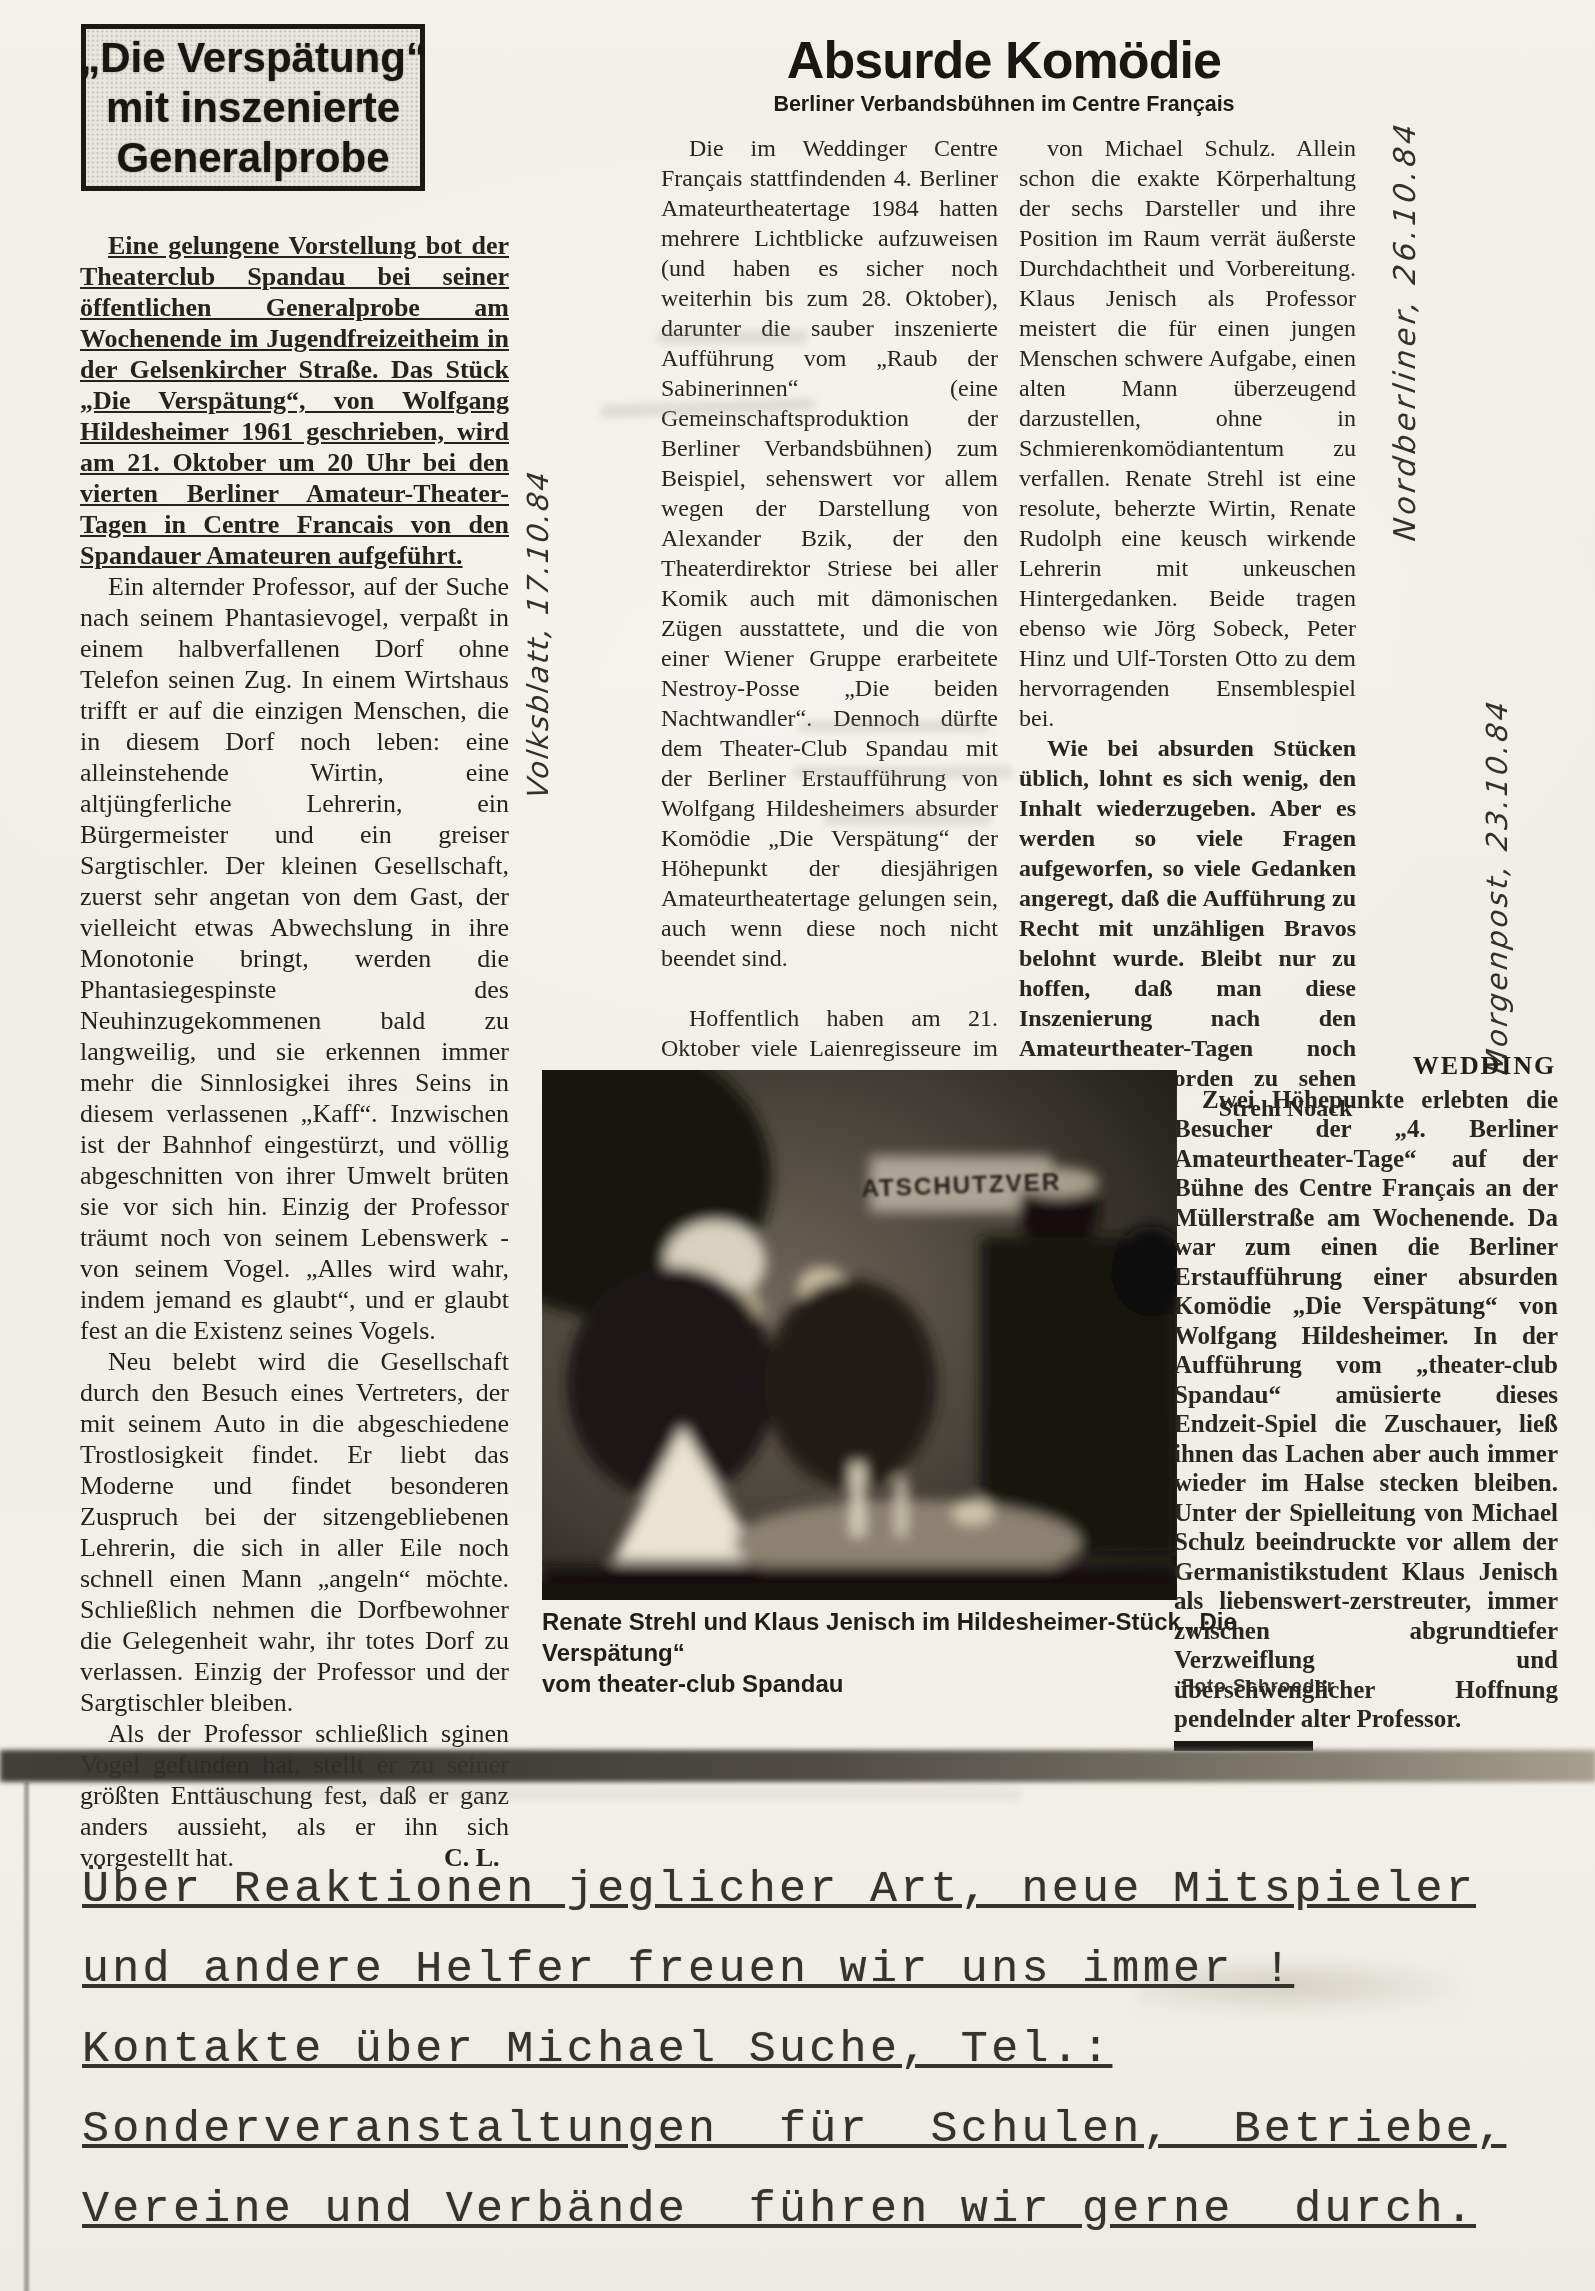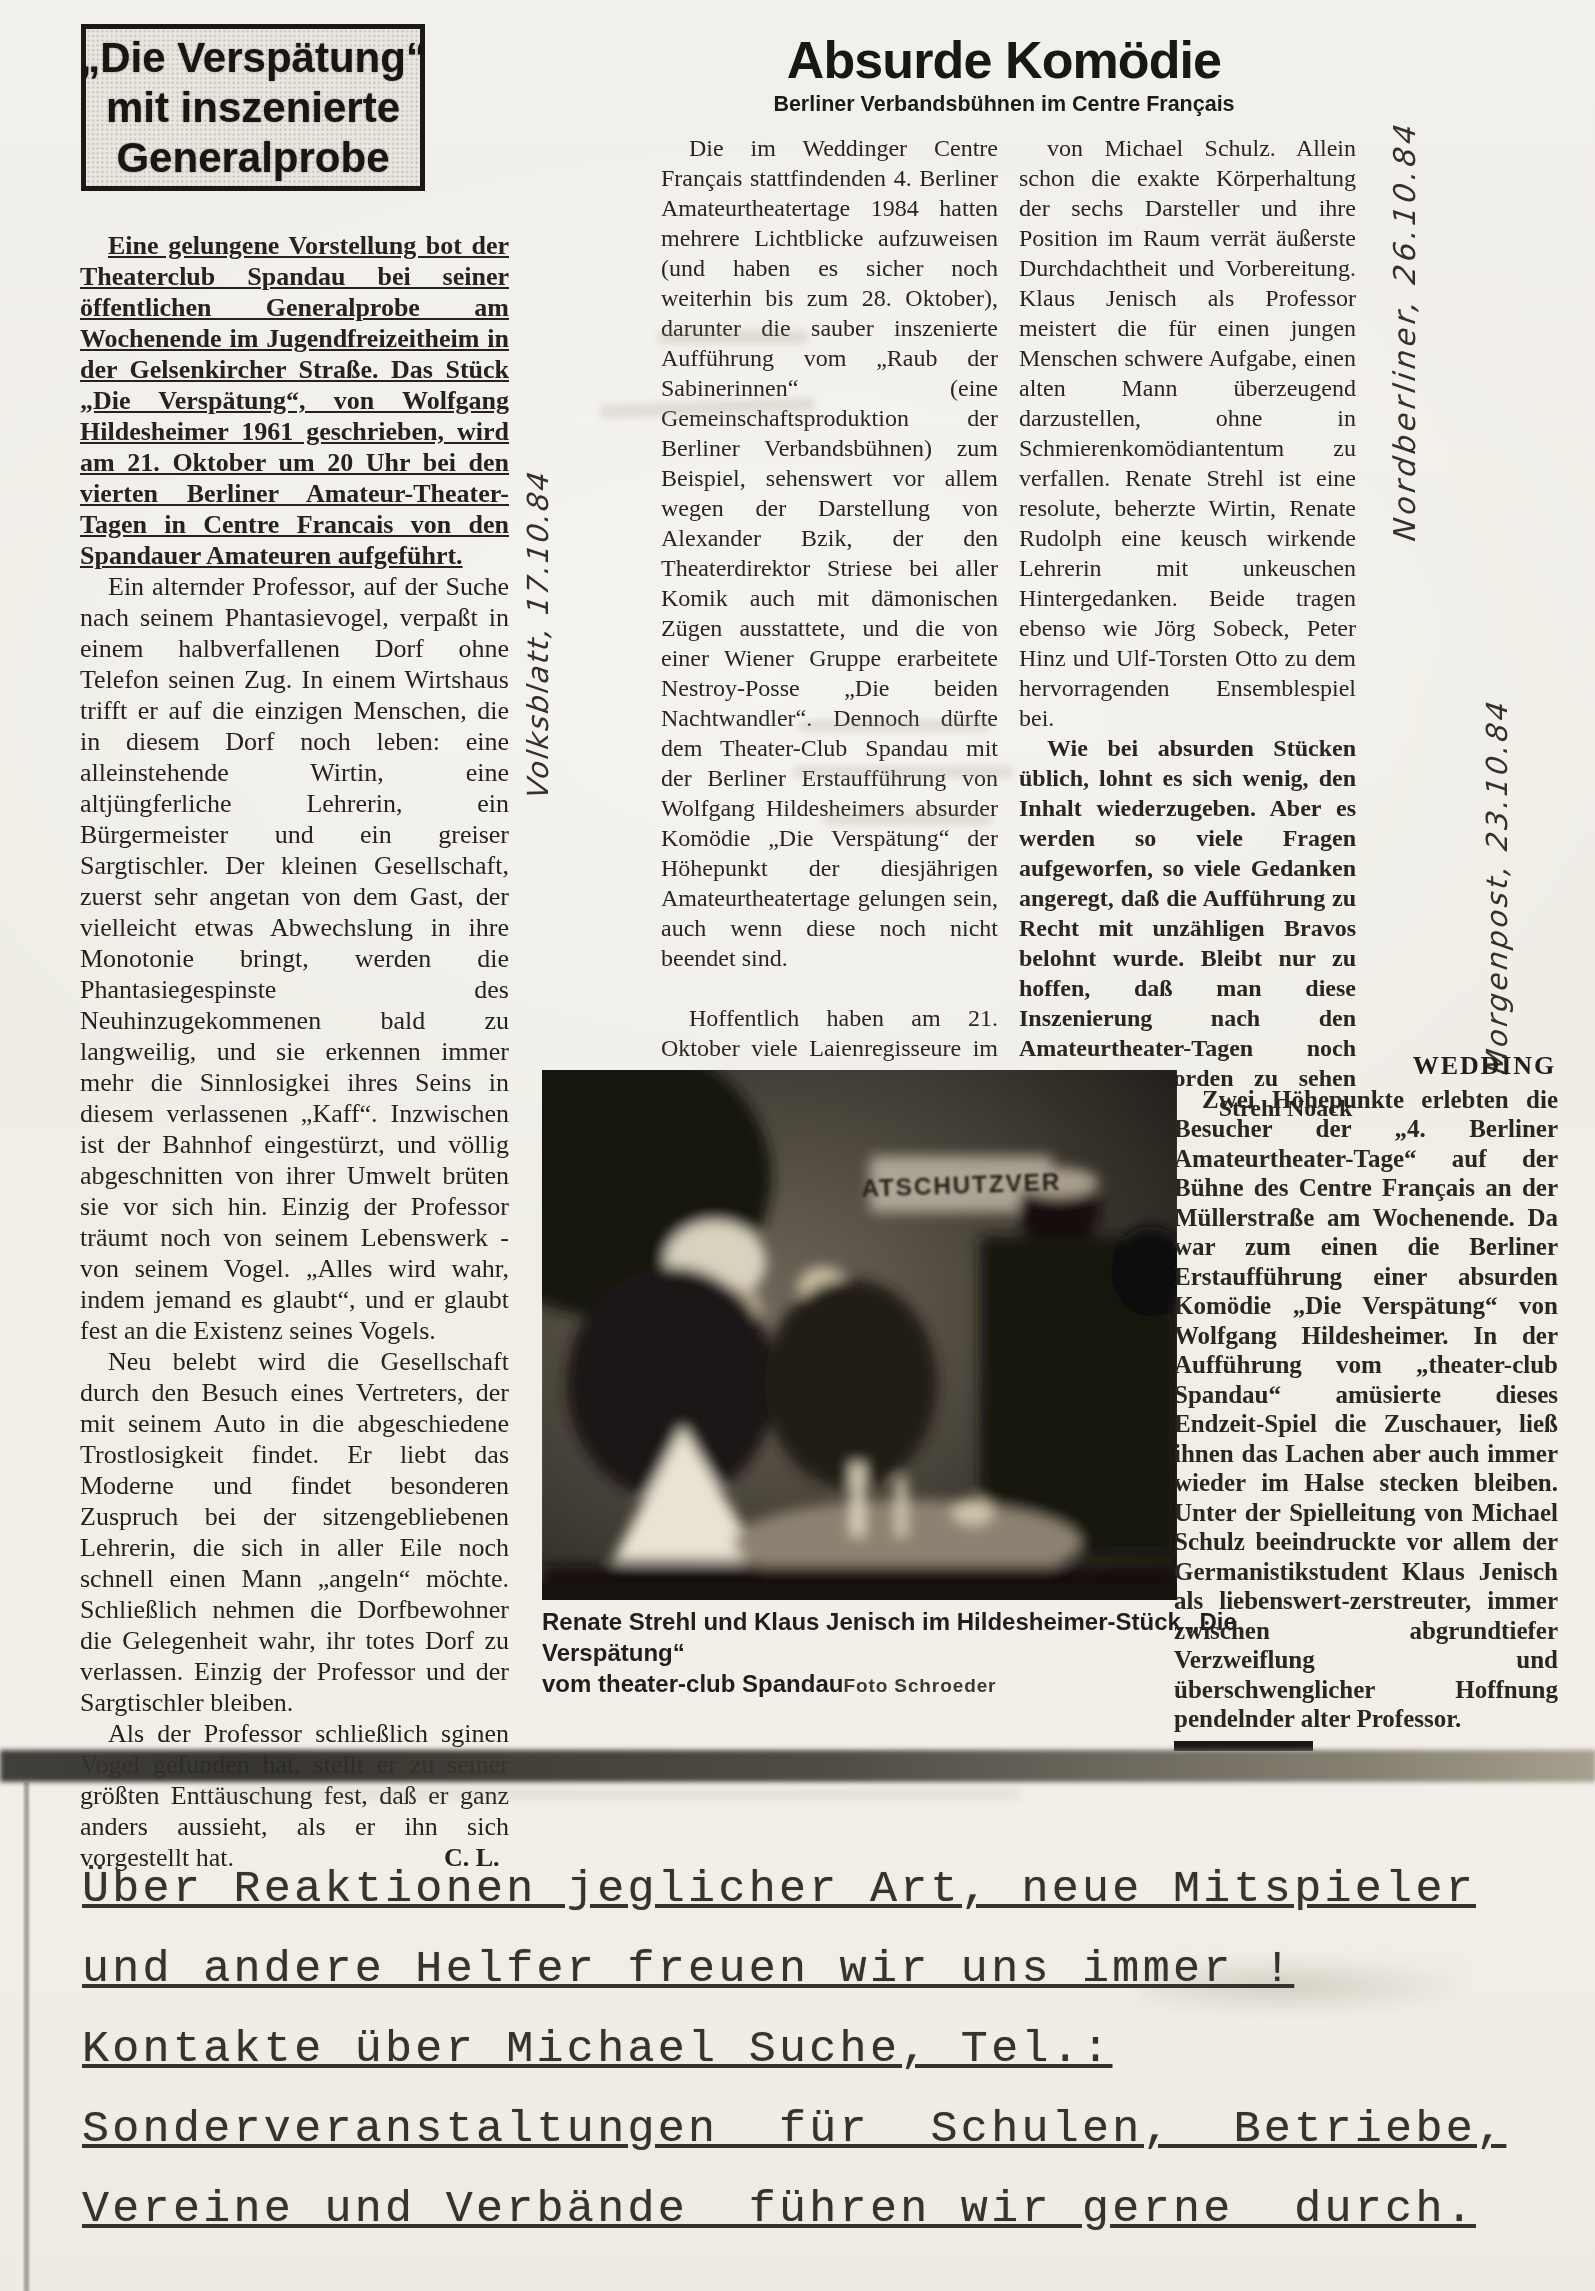--- a/index.html
+++ b/index.html
@@ -68,21 +68,21 @@
   .annot-volksblatt{left:521px; top:796px; font-size:29px; letter-spacing:1.9px;}
   .annot-nordberliner{left:1387px; top:538px; font-size:30px; letter-spacing:3.7px;}
   .annot-morgenpost{left:1480px; top:1072px; font-size:29px; letter-spacing:2.8px;}
   
   .photo{position:absolute; left:542px; top:1070px; width:635px; height:530px; overflow:hidden;}
   .caption{
     position:absolute; left:542px; top:1606px; width:793px;
     font-family:"Liberation Sans","DejaVu Sans",sans-serif; font-weight:700;
     font-size:24px; line-height:31px; color:#201e1a;
   }
-  .caption .row2{display:flex; justify-content:flex-start; align-items:baseline;}
+  .caption .row2{display:flex; justify-content:space-between; align-items:baseline;}
   .caption .credit{font-size:19px; font-weight:700; color:#3c3933; letter-spacing:0.9px;}
   
   .wedding{position:absolute; left:1174px; top:1051px; width:384px;}
   .wedding .dateline{
     text-align:right; font-weight:700; font-size:26px; letter-spacing:1.9px; color:#211f1b;
     margin:0 1.9px 3.7px 0;
   }
   .wedding .body{
     font-size:25px; line-height:29.5px; text-align:justify; font-weight:700;
     color:#2a2721; text-indent:28px; margin:0;

